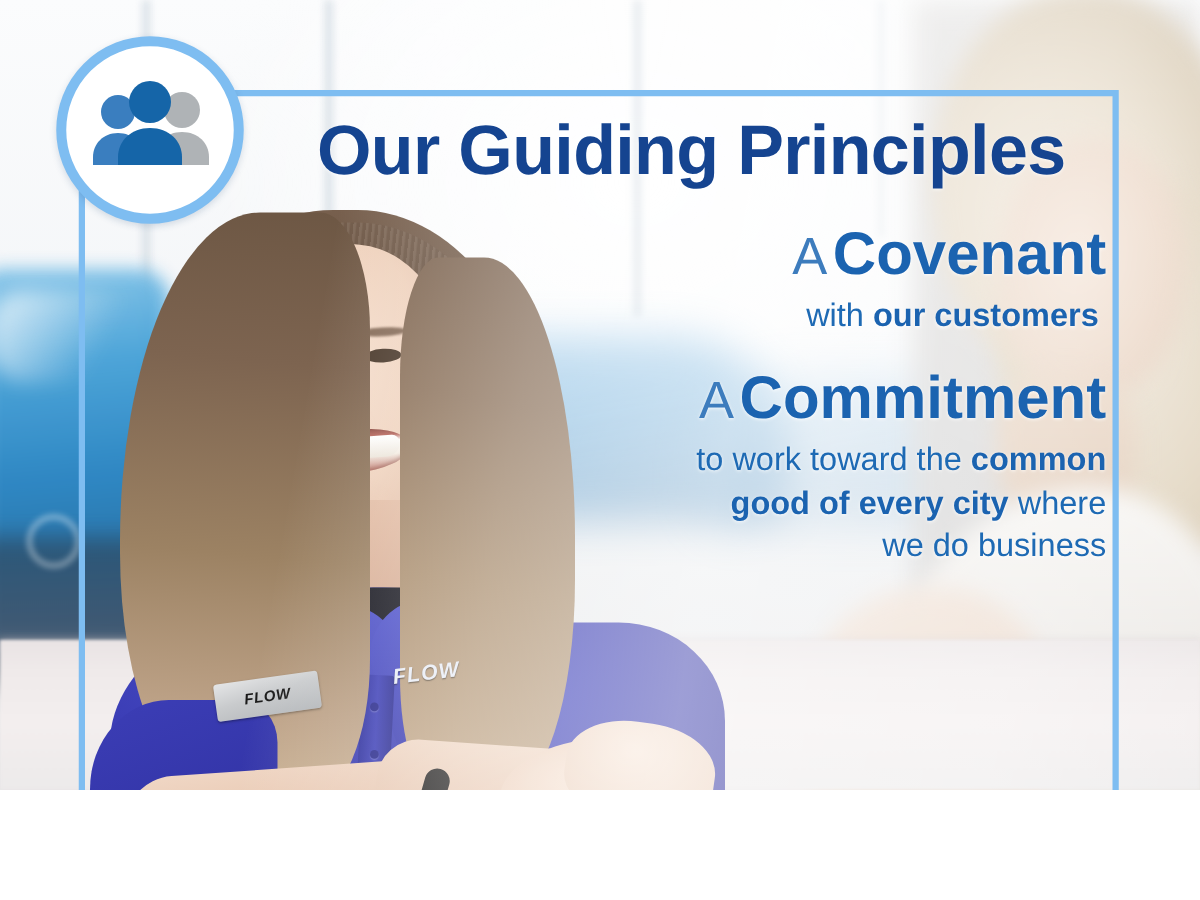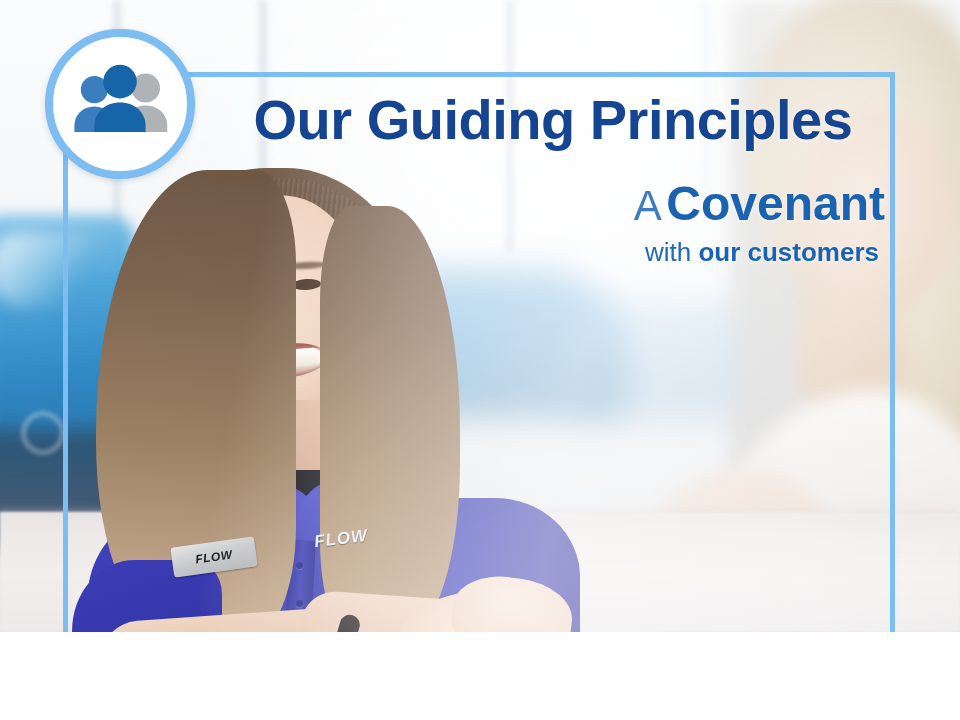--- a/index.html
+++ b/index.html
@@ -466,16 +466,25 @@
         <span class="art" style="color: rgb(61, 124, 189);">A</span>
         <span class="word" style="color: rgb(27, 99, 176);">Covenant</span>
       </div>
       <div class="sub">
           <div><span>with </span><b>our customers</b></div>
         </div>
     </div>
 
 
     <div class="block" id="block-commitment">
+      <div class="lead">
+        <span class="art" style="color: rgb(61, 124, 189);">A</span>
+        <span class="word" style="color: rgb(27, 99, 176);">Commitment</span>
+      </div>
+      <div class="sub">
+          <div><span>to work toward the </span><b>common</b></div>
+          <div><b>good of every city</b><span> where</span></div>
+          <div><span>we do business</span></div>
+        </div>
     </div>
 
   </div>
 </div>
 
 </body></html>

